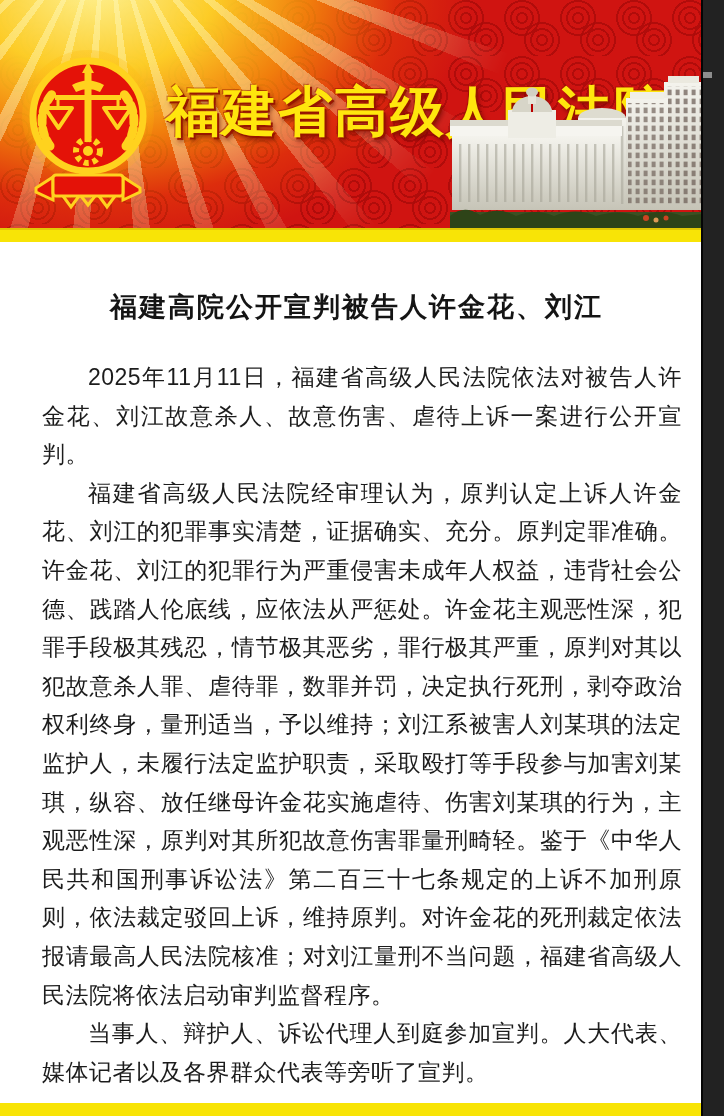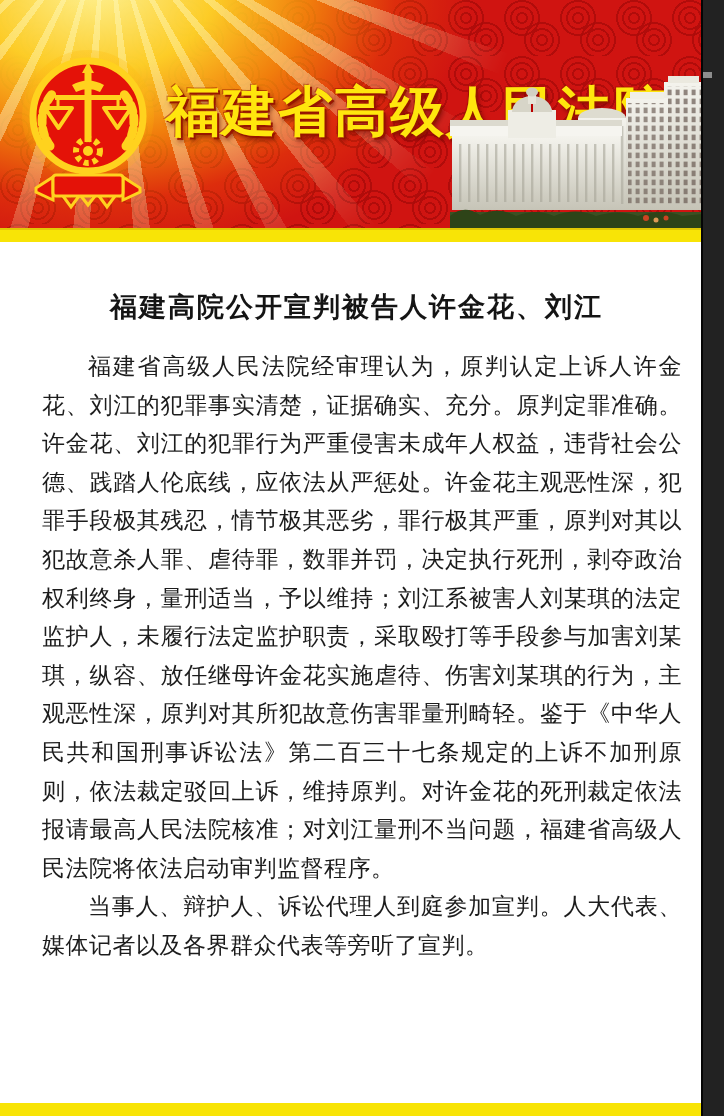--- a/index.html
+++ b/index.html
@@ -36,21 +36,21 @@
     text-shadow:2px 2px 0 rgba(150,20,0,.95), -1px -1px 0 rgba(150,20,0,.55), 3px 4px 5px rgba(90,0,0,.6);
   }
   .building{position:absolute;left:450px;top:70px;width:253px;height:158px;}
   
   .strip{position:absolute;left:0;width:703px;background:#f8e406;}
   .strip.top{top:228px;height:14px;box-shadow:inset 0 2px 0 rgba(160,120,0,.25);}
   .strip.bottom{top:1103px;height:13px;}
   
   .content{position:absolute;top:242px;left:0;width:703px;color:#1b1b1b;}
   .article-title{
-    margin:42px 20px 17px 30px;text-align:center;
+    margin:42px 20px 28px 30px;text-align:center;
     font-size:27px;line-height:46px;font-weight:bold;color:#141414;letter-spacing:2px;
   }
   .article-title span{display:block;}
   .content p{
     margin:0 21px 0 42px;font-size:23px;line-height:38.6px;
     text-align:justify;text-indent:2em;color:#1c1c1c;letter-spacing:.5px;
   }
   
   .right-edge{
     position:absolute;top:0;right:0;width:21px;height:1116px;
@@ -140,20 +140,21 @@
       <circle cx="216" cy="148" r="2.5" fill="#c42"></circle>
     </svg>
   </header>
 
   <div class="strip top"></div>
 
   <main class="content">
     <h2 class="article-title">
       <span>福建高院公开宣判被告人许金花、刘江</span>
     </h2>
+    <p>2025年11月11日，福建省高级人民法院依法对被告人许金花、刘江故意杀人、故意伤害、虐待上诉一案进行公开宣判。</p>
     <p>福建省高级人民法院经审理认为，原判认定上诉人许金花、刘江的犯罪事实清楚，证据确实、充分。原判定罪准确。许金花、刘江的犯罪行为严重侵害未成年人权益，违背社会公德、践踏人伦底线，应依法从严惩处。许金花主观恶性深，犯罪手段极其残忍，情节极其恶劣，罪行极其严重，原判对其以犯故意杀人罪、虐待罪，数罪并罚，决定执行死刑，剥夺政治权利终身，量刑适当，予以维持；刘江系被害人刘某琪的法定监护人，未履行法定监护职责，采取殴打等手段参与加害刘某琪，纵容、放任继母许金花实施虐待、伤害刘某琪的行为，主观恶性深，原判对其所犯故意伤害罪量刑畸轻。鉴于《中华人民共和国刑事诉讼法》第二百三十七条规定的上诉不加刑原则，依法裁定驳回上诉，维持原判。对许金花的死刑裁定依法报请最高人民法院核准；对刘江量刑不当问题，福建省高级人民法院将依法启动审判监督程序。</p>
     <p>当事人、辩护人、诉讼代理人到庭参加宣判。人大代表、媒体记者以及各界群众代表等旁听了宣判。</p>
   </main>
 
   <div class="strip bottom"></div>
 
   <div class="right-edge">
     <div class="notch"></div>
   </div>
 

